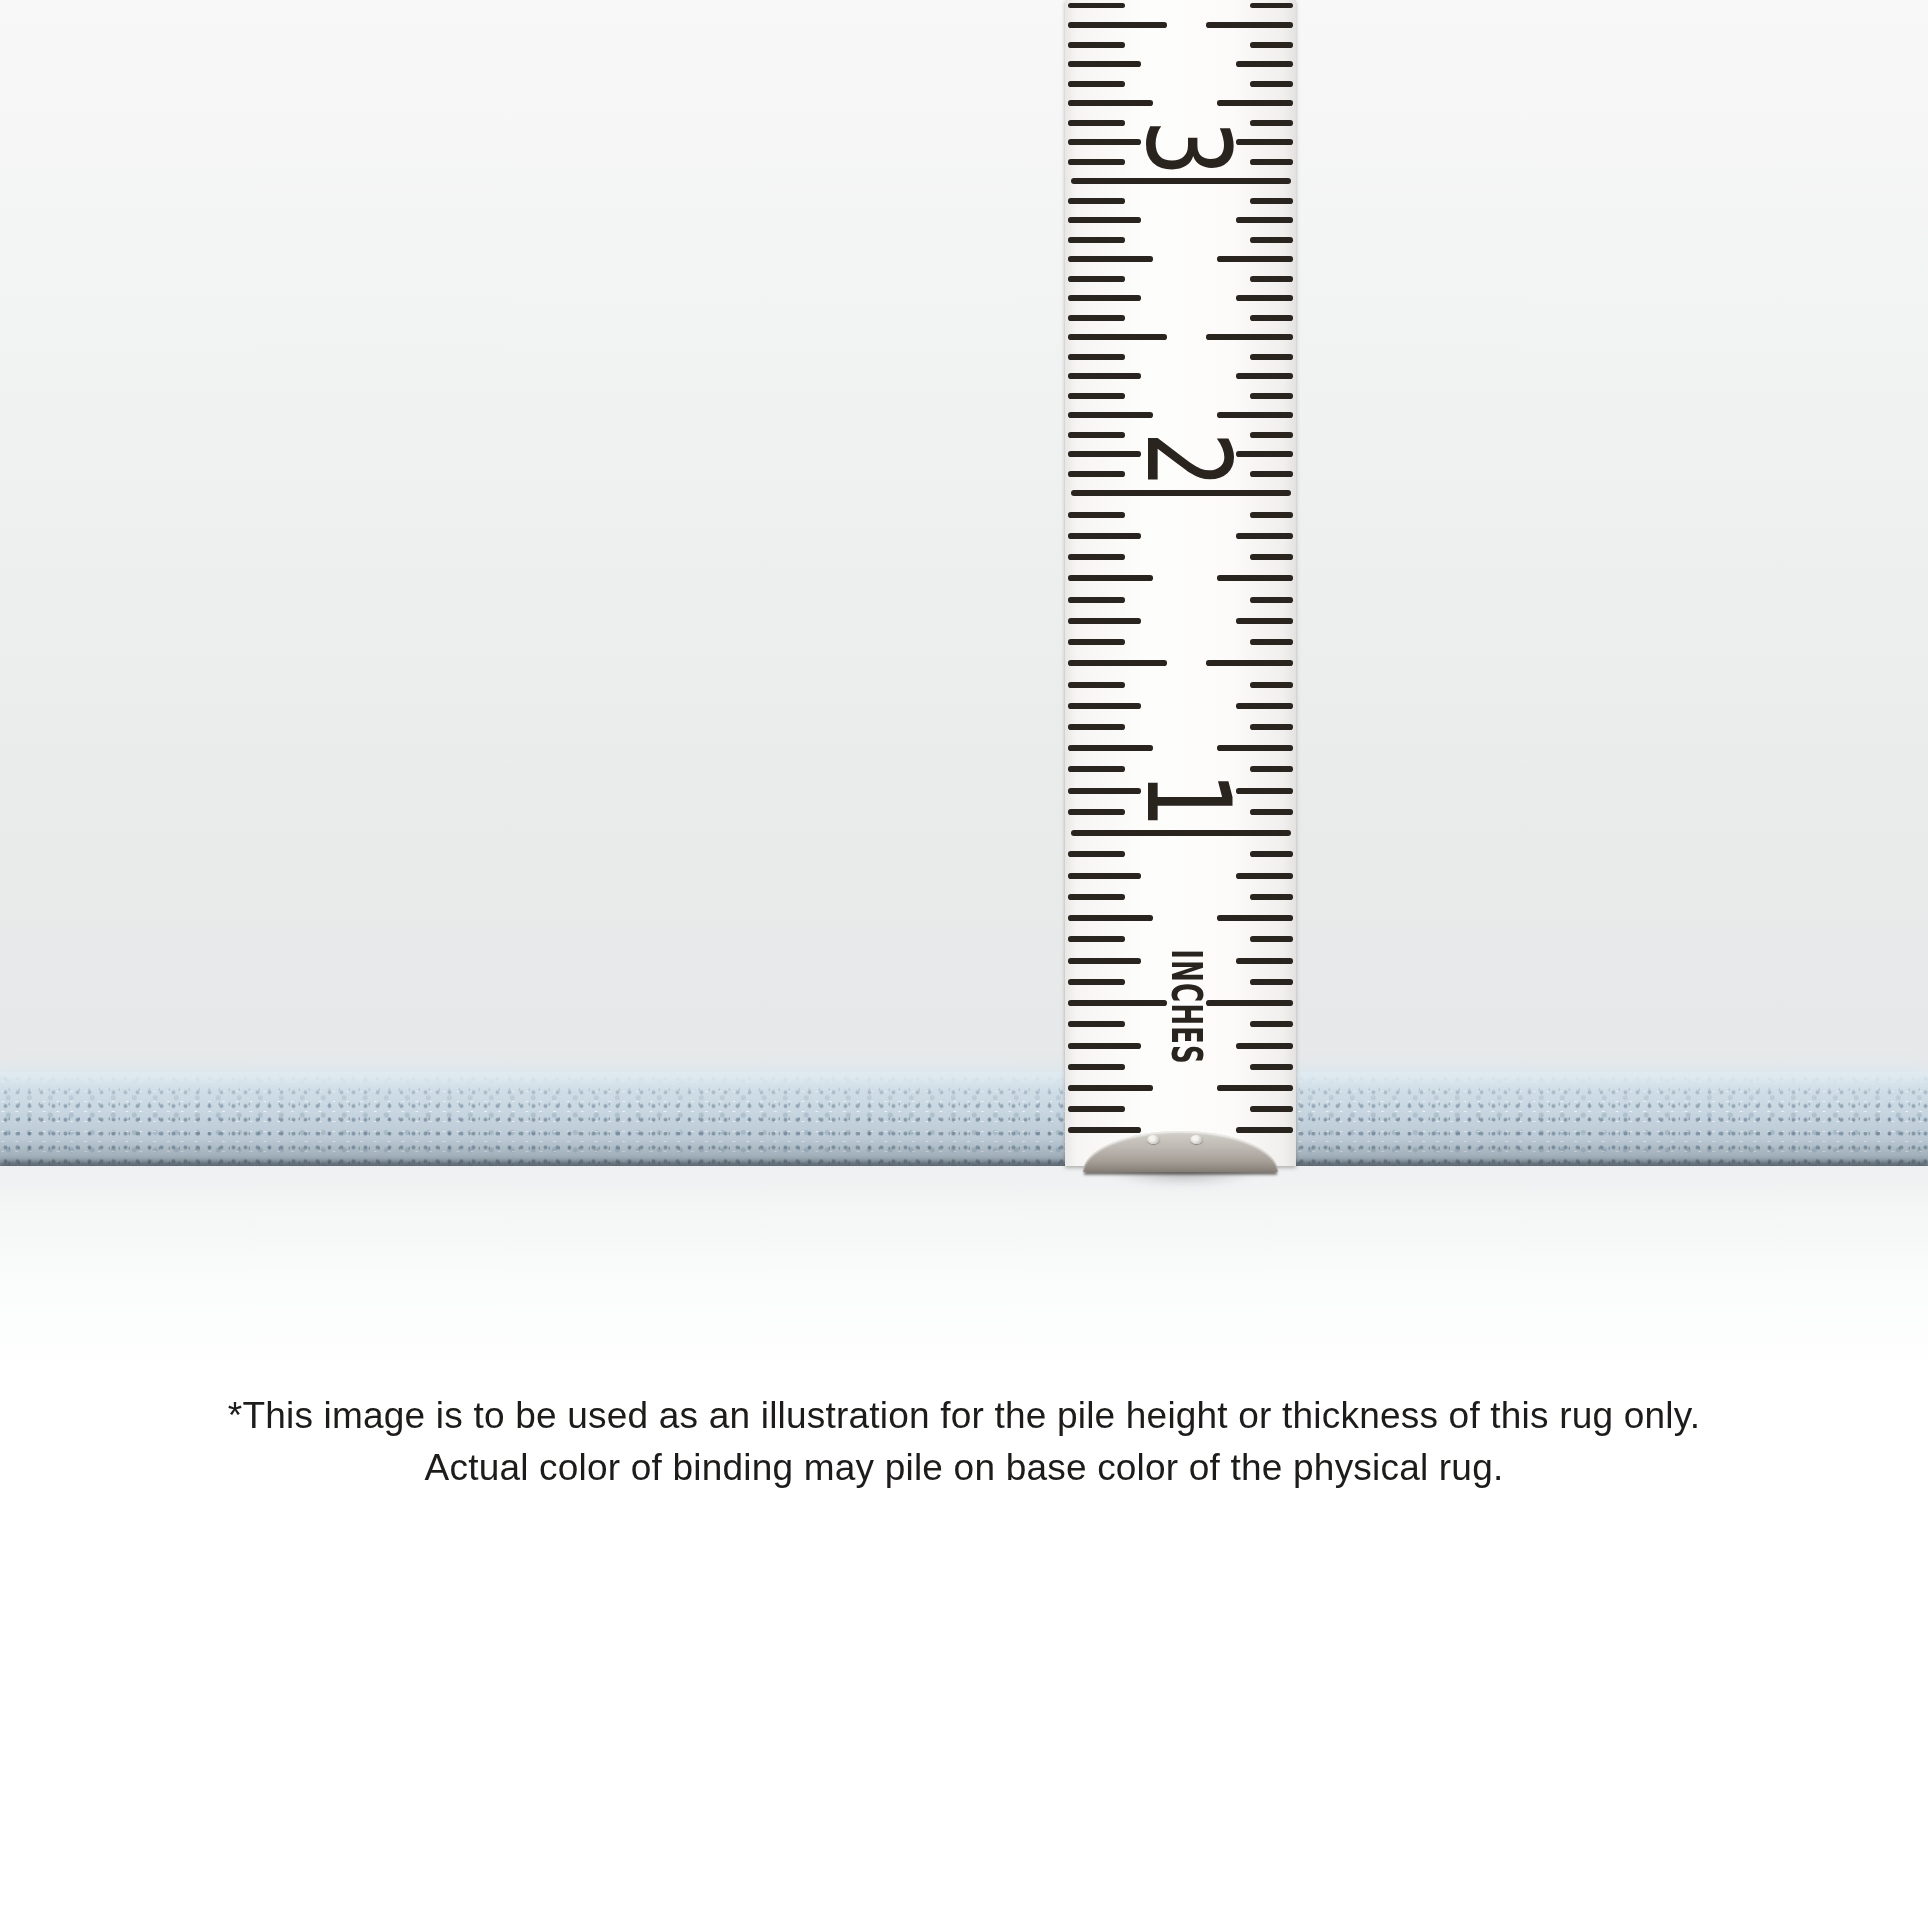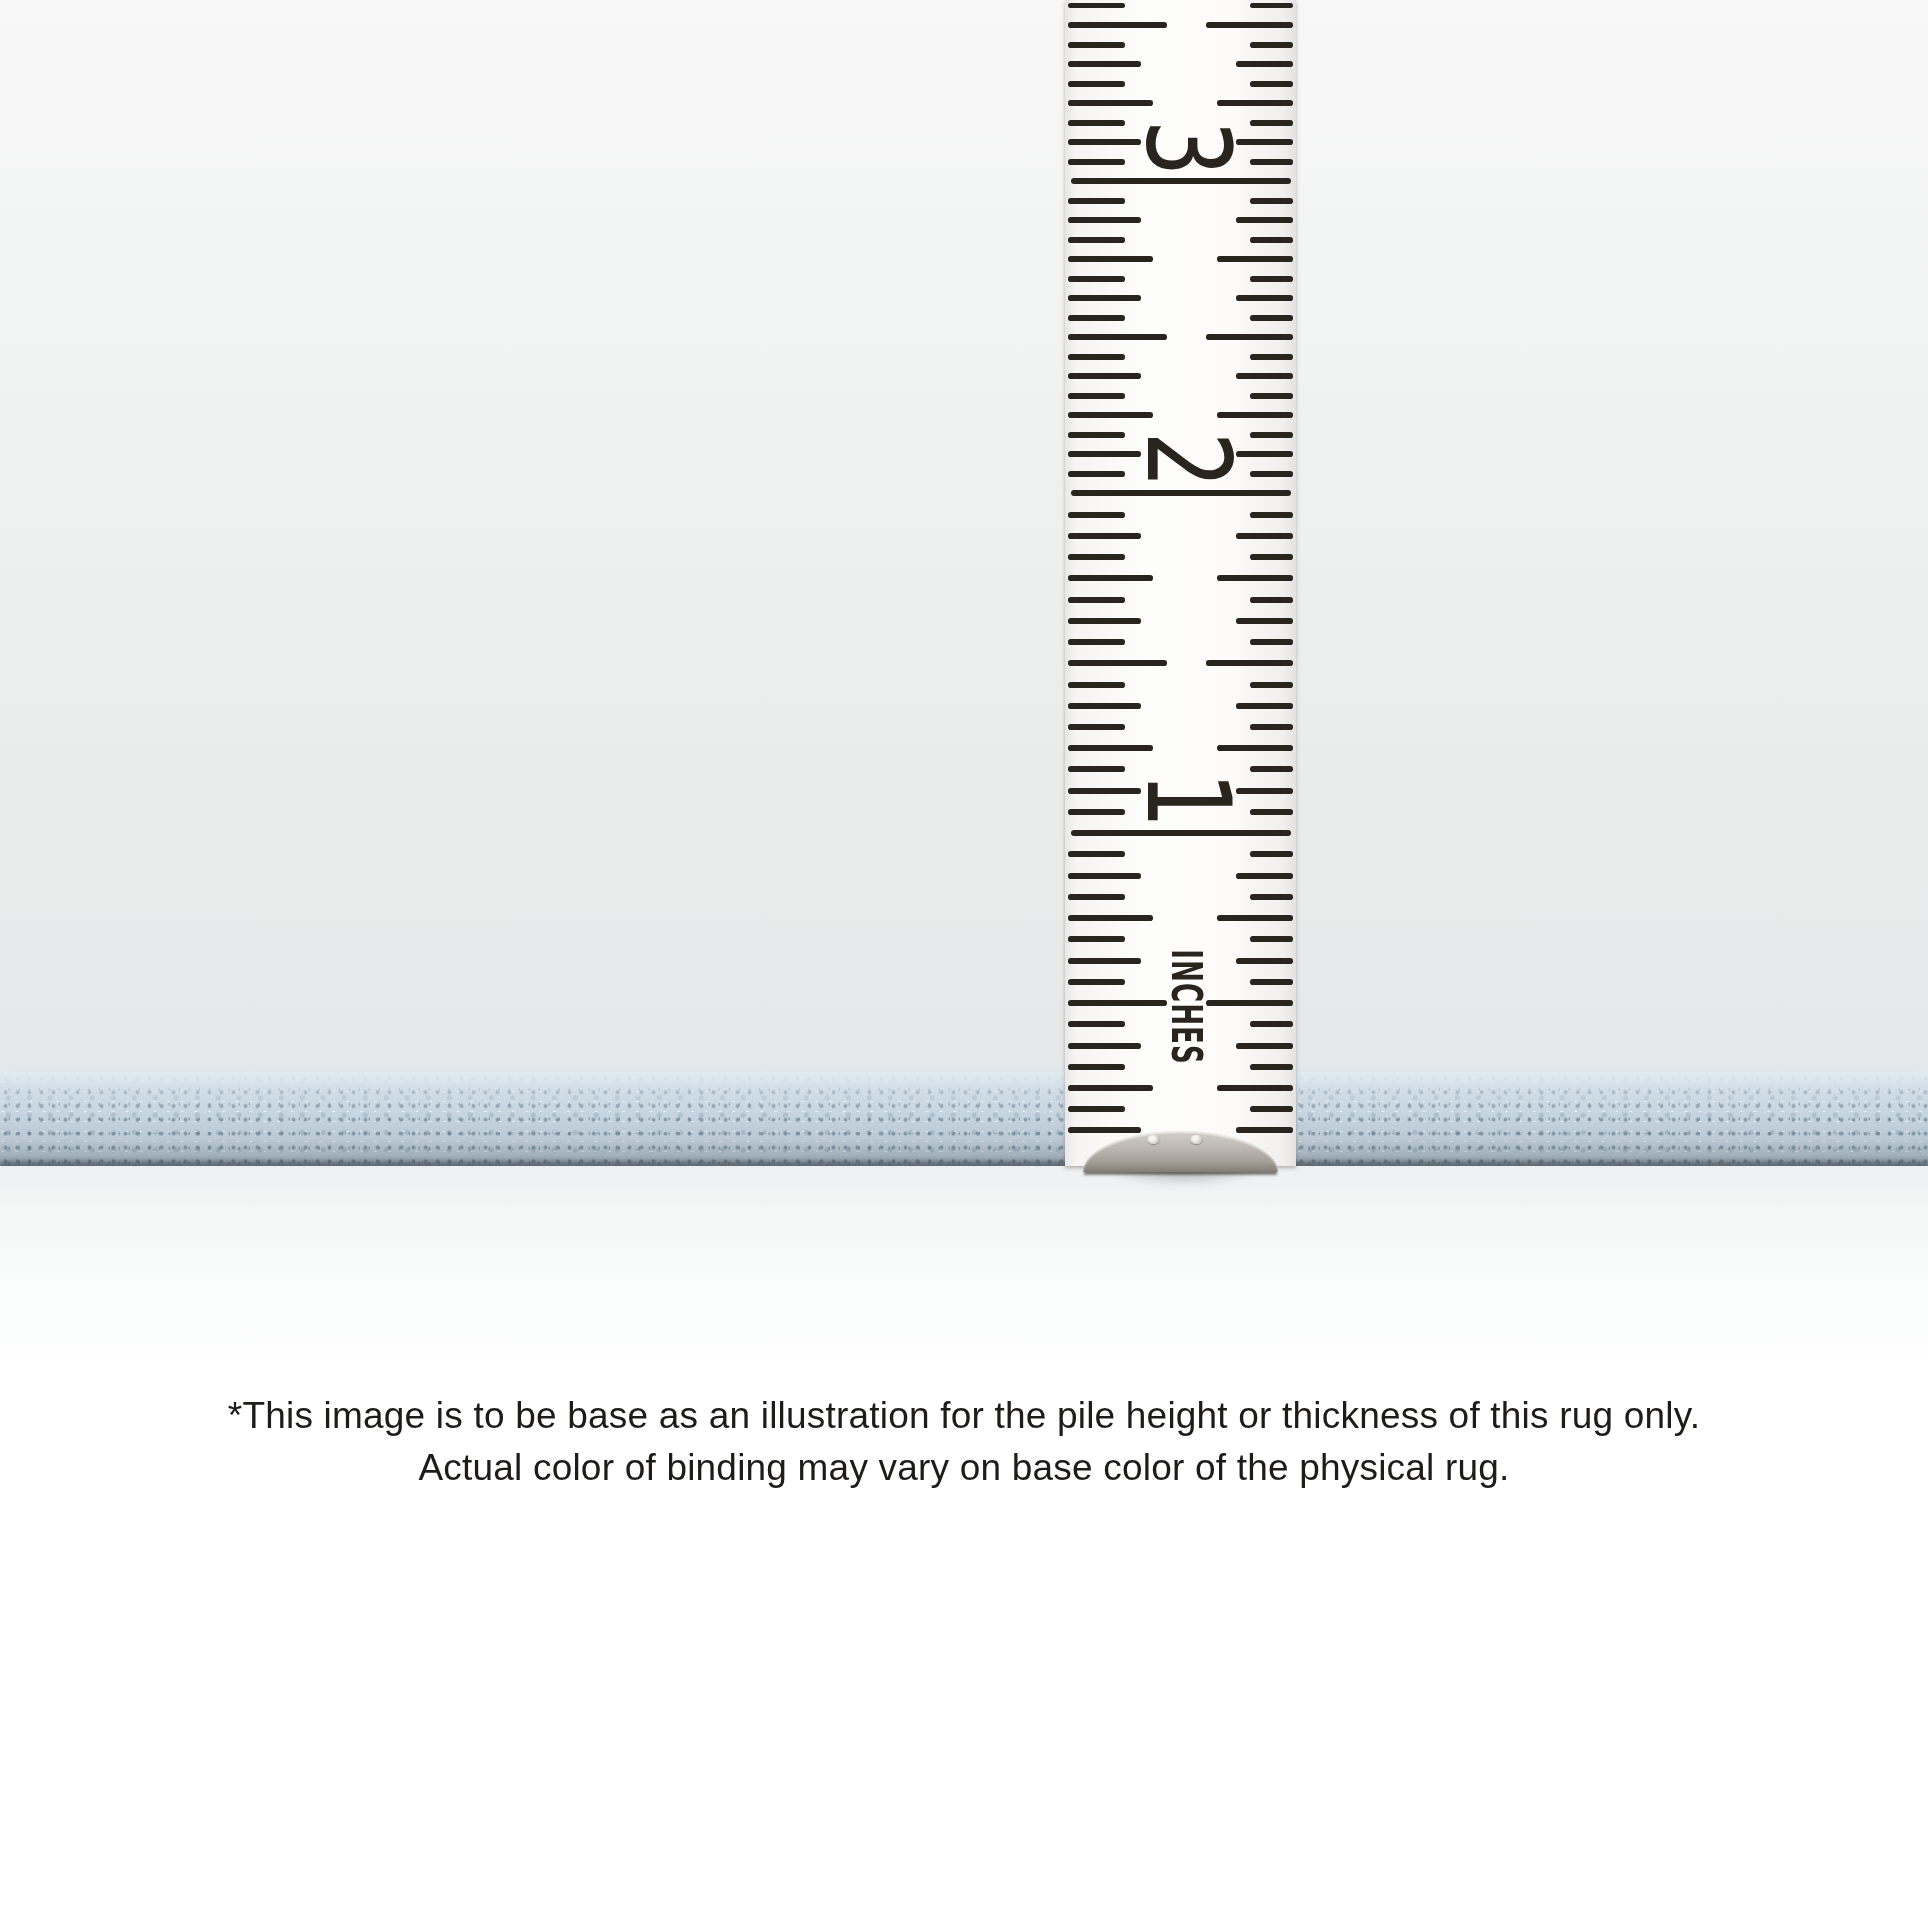--- a/index.html
+++ b/index.html
@@ -247,18 +247,18 @@
       <div class="tick" style="top: 1106px; left: 2.8px; width: 57px;"></div>
       <div class="tick" style="top: 1106px; right: 2.8px; width: 43px;"></div>
       <div class="tick" style="top: 1127px; left: 2.8px; width: 73px;"></div>
       <div class="tick" style="top: 1127px; right: 2.8px; width: 57px;"></div>
       <div class="num" style="left: 122px; top: 148px;">3</div>
       <div class="num" style="left: 122px; top: 460px;">2</div>
       <div class="num" style="left: 122px; top: 800px;">1</div>
     </div>
 
   <div class="disclaimer">
-    <div>*This image is to be base as an illustration for the pile height or thickness of this rug only.</div>
-    <div>Actual color of binding may vary on base color of the physical rug.</div>
+    <div>*This image is to be used as an illustration for the pile height or thickness of this rug only.</div>
+    <div>Actual color of binding may pile on base color of the physical rug.</div>
   </div>
 
 </div>
 
 
 </body></html>

